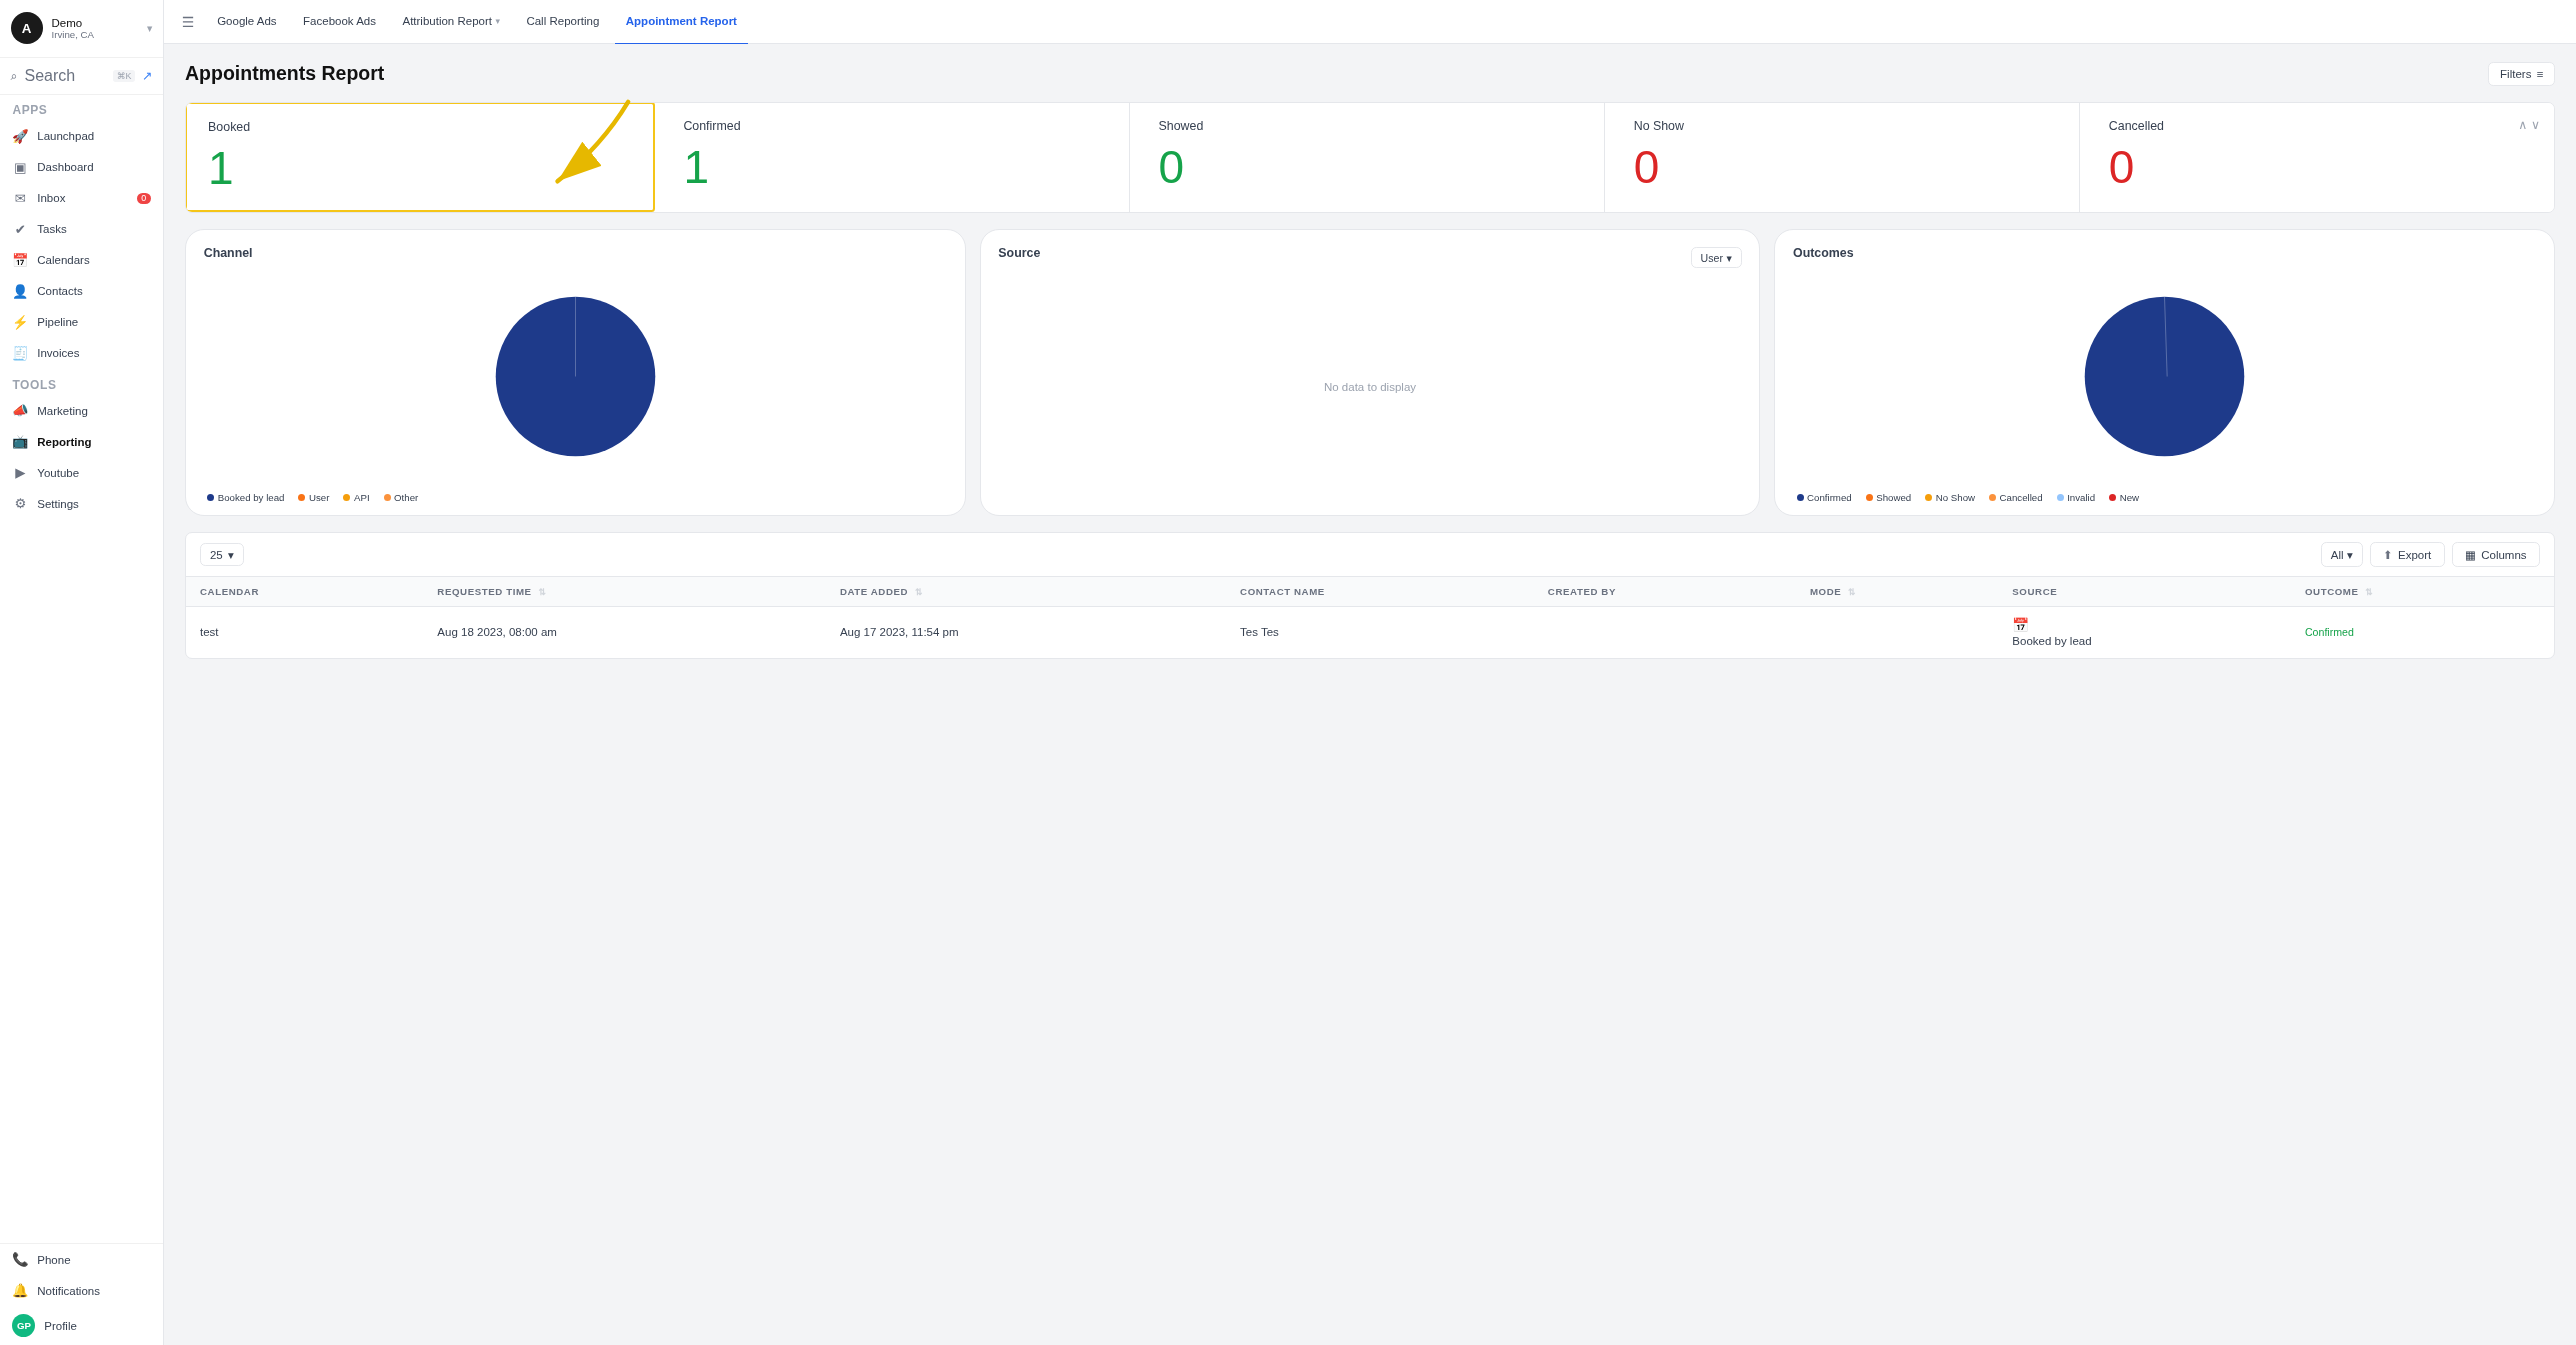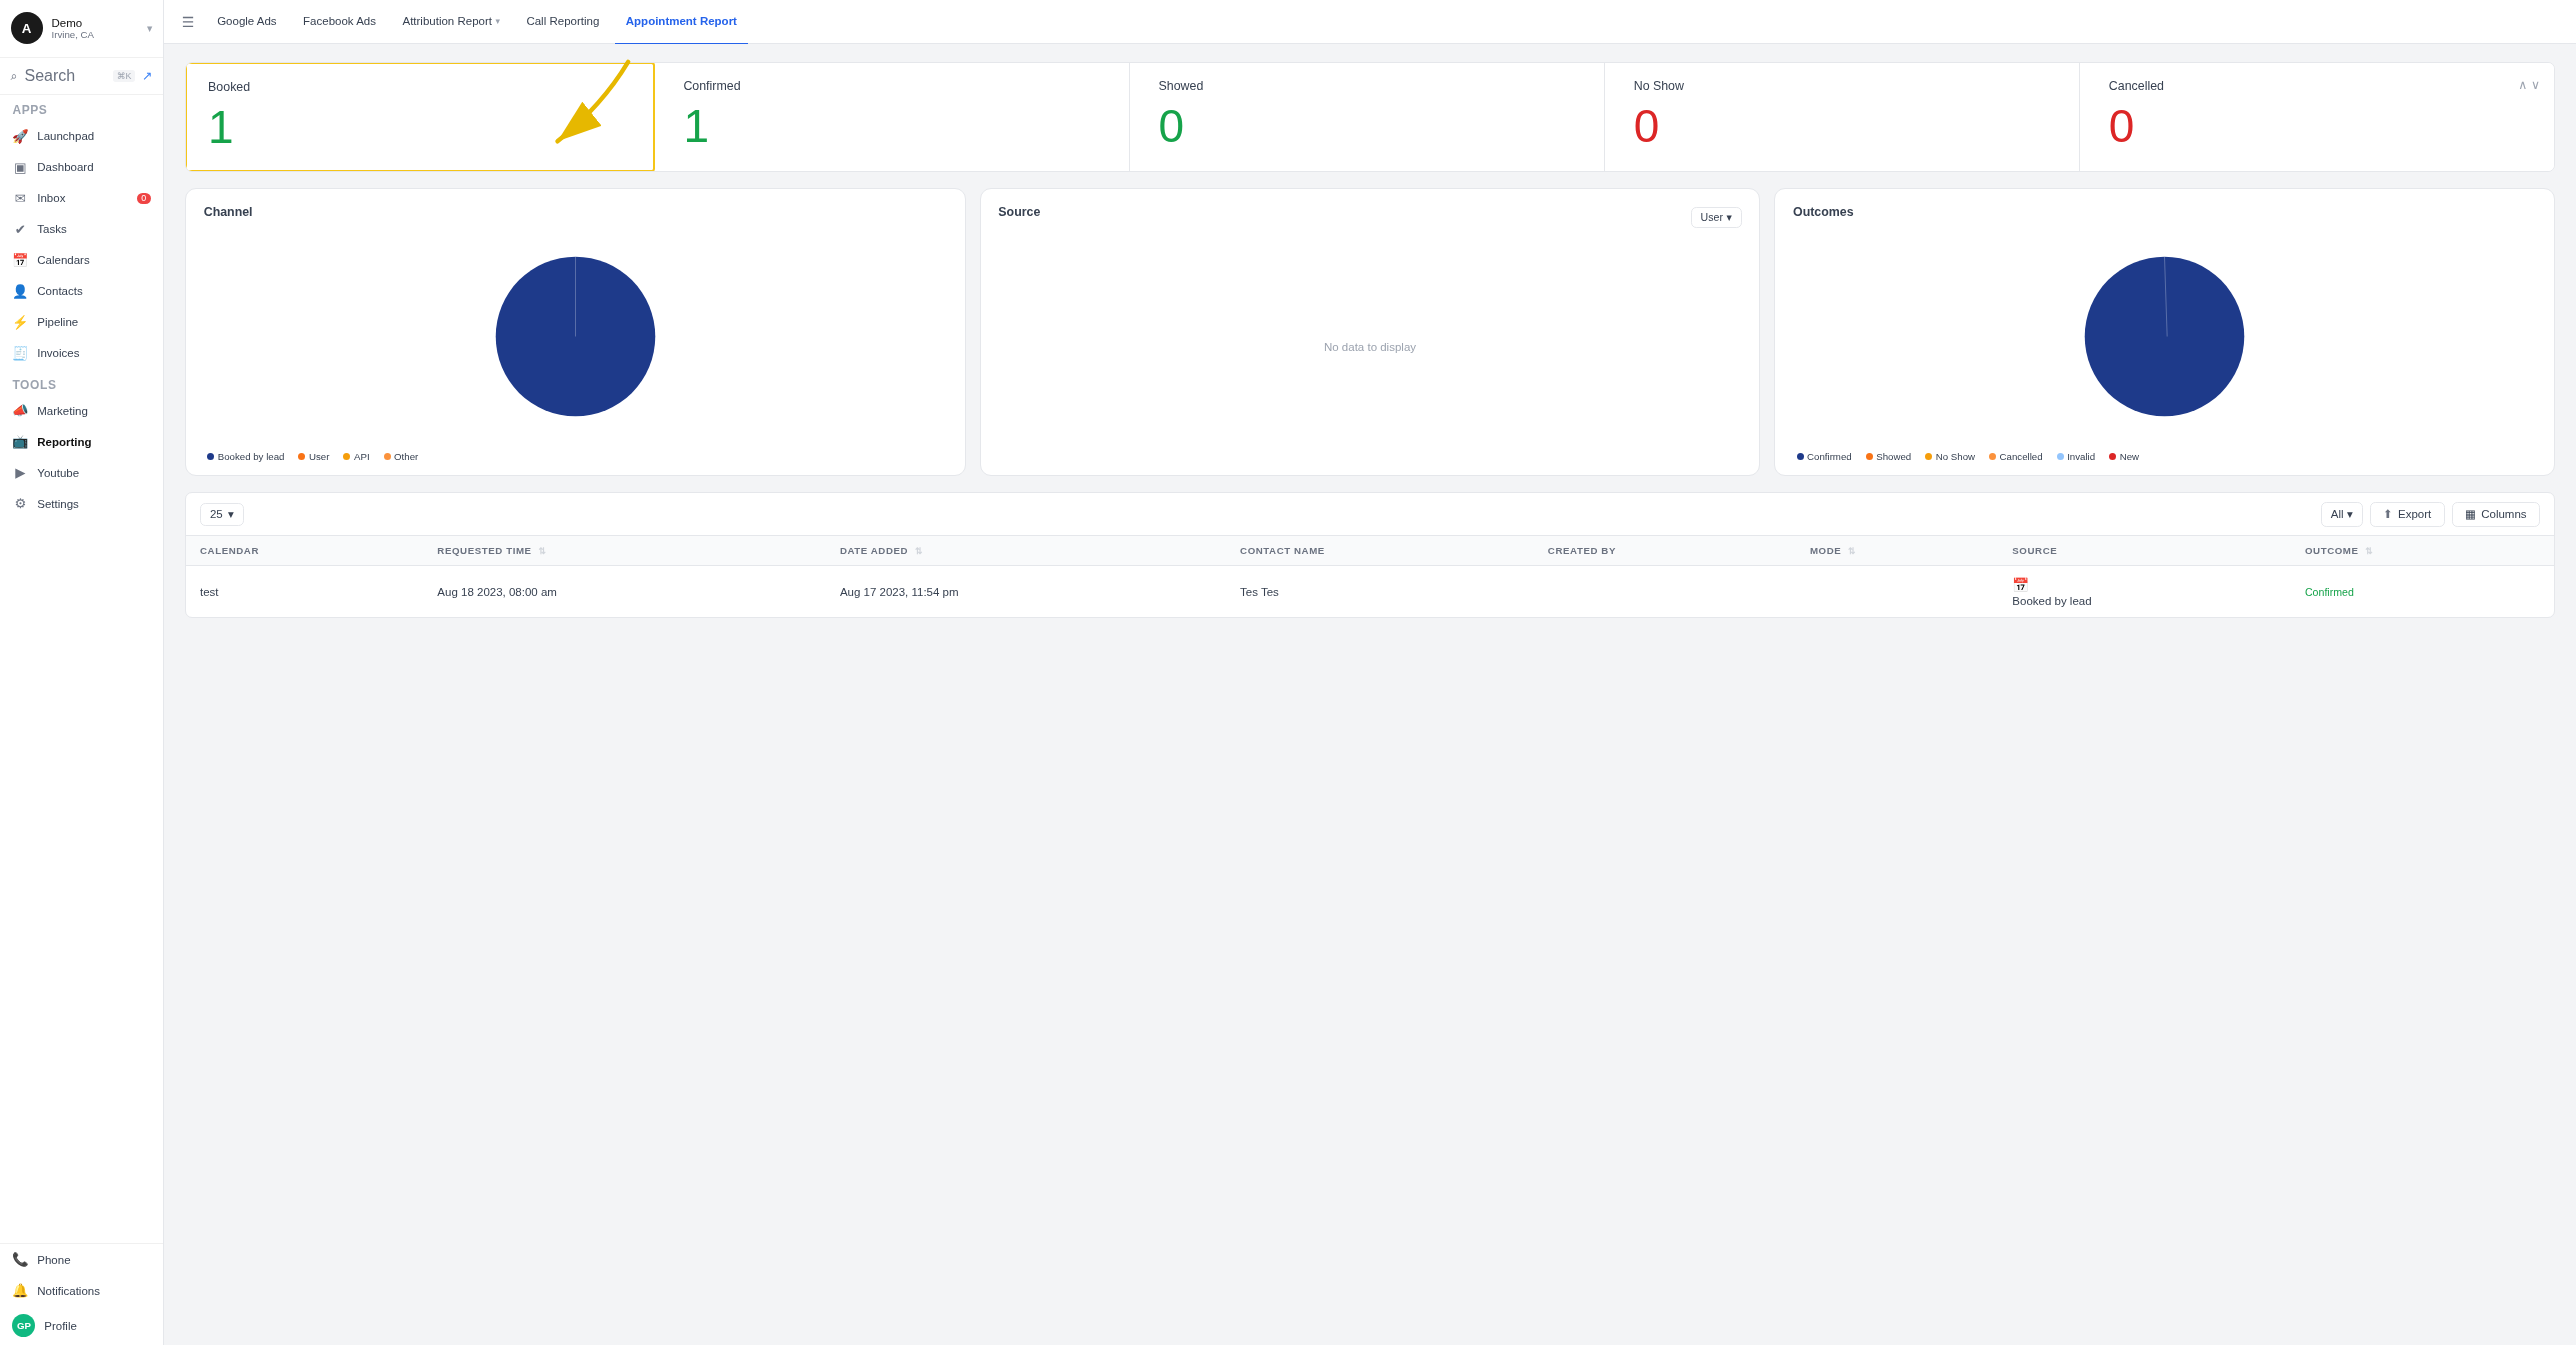--- a/index.html
+++ b/index.html
@@ -127,21 +127,21 @@
     .stat-card-label { font-size: 12.4px; color: #374151; font-weight: 500; margin-bottom: 10.6px; }
     .stat-card-value { font-size: 46px; font-weight: 300; line-height: 1; }
     .stat-card-value.green { color: #16a34a; }
     .stat-card-value.red { color: #dc2626; }
     .stat-card-actions { position: absolute; top: 14px; right: 14px; display: flex; gap: 3.5px; }
     .stat-card-arrow { font-size: 12.4px; color: #9ca3af; cursor: pointer; }
 
     
     .charts-row { display: flex; gap: 14px; margin-bottom: 16px; }
     .chart-card {
-      background: #fff; border-radius: 11px; border: 0.9px solid #e5e7eb;
+      background: #fff; border-radius: 19px; border: 0.9px solid #e5e7eb;
       padding: 16px 17.7px 12.4px;
       flex: 1;
     }
     .chart-title { font-size: 12.4px; font-weight: 600; color: #374151; margin-bottom: 10.6px; }
     .chart-area { display: flex; align-items: center; justify-content: center; min-height: 213px; }
     .chart-with-legend { display: flex; flex-direction: column; gap: 8.9px; }
     .chart-legend { display: flex; flex-wrap: wrap; gap: 5.3px 14px; font-size: 9.7px; color: #374151; padding-left: 3.5px; }
     .legend-item { display: flex; align-items: center; gap: 3.5px; }
     .legend-dot { width: 7px; height: 7px; border-radius: 50%; }
     .no-data { color: #9ca3af; font-size: 11.5px; }
@@ -310,20 +310,27 @@
     <a class="topnav-link">
       <span>Call Reporting</span>
     </a>
     <a class="topnav-link active">
       <span>Appointment Report</span>
     </a>
   </nav>
 
   <div class="page-content">
 
+    <div class="page-header">
+      <h1 class="page-title">Appointments Report</h1>
+      <button class="filters-btn">
+        <span>Filters</span>
+        <span>≡</span>
+      </button>
+    </div>
 
     <div style="position:relative; margin-bottom:16px;">
       <div class="stat-cards">
 
         <div class="stat-card highlighted">
           <div class="stat-card-label">Booked</div>
           <div class="stat-card-value green">1</div>
         </div>
 
         <div class="stat-card">

